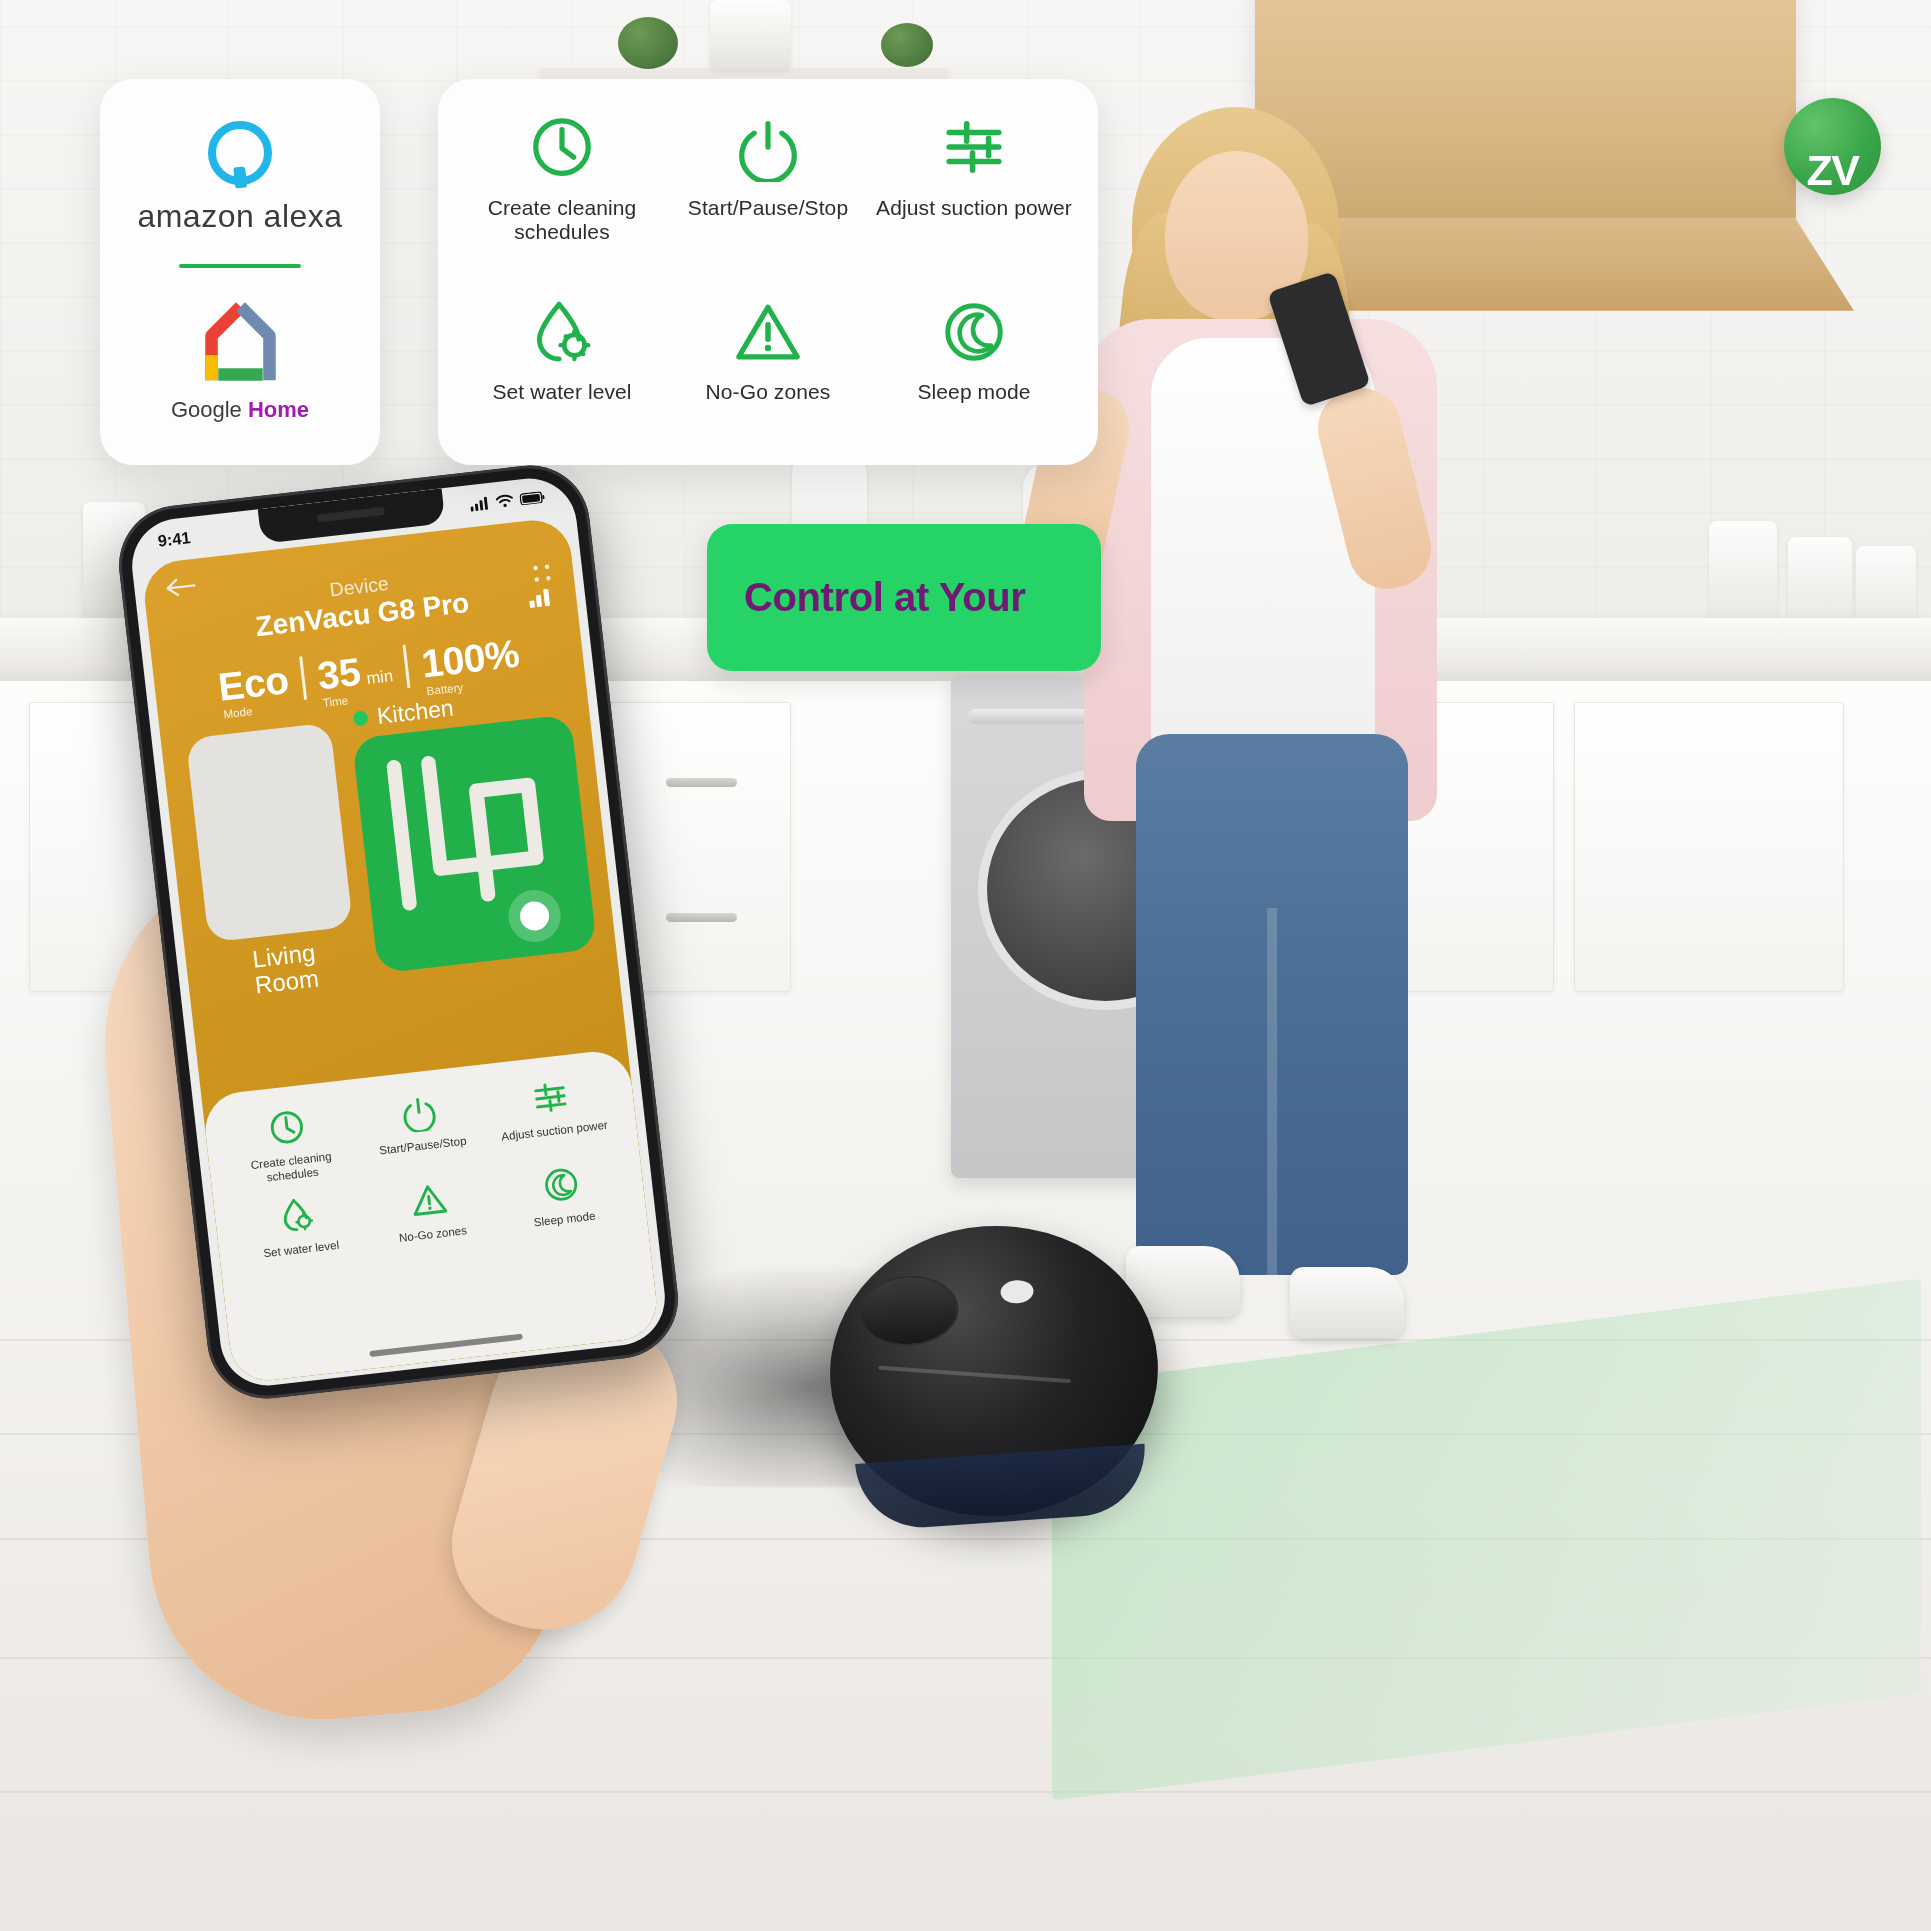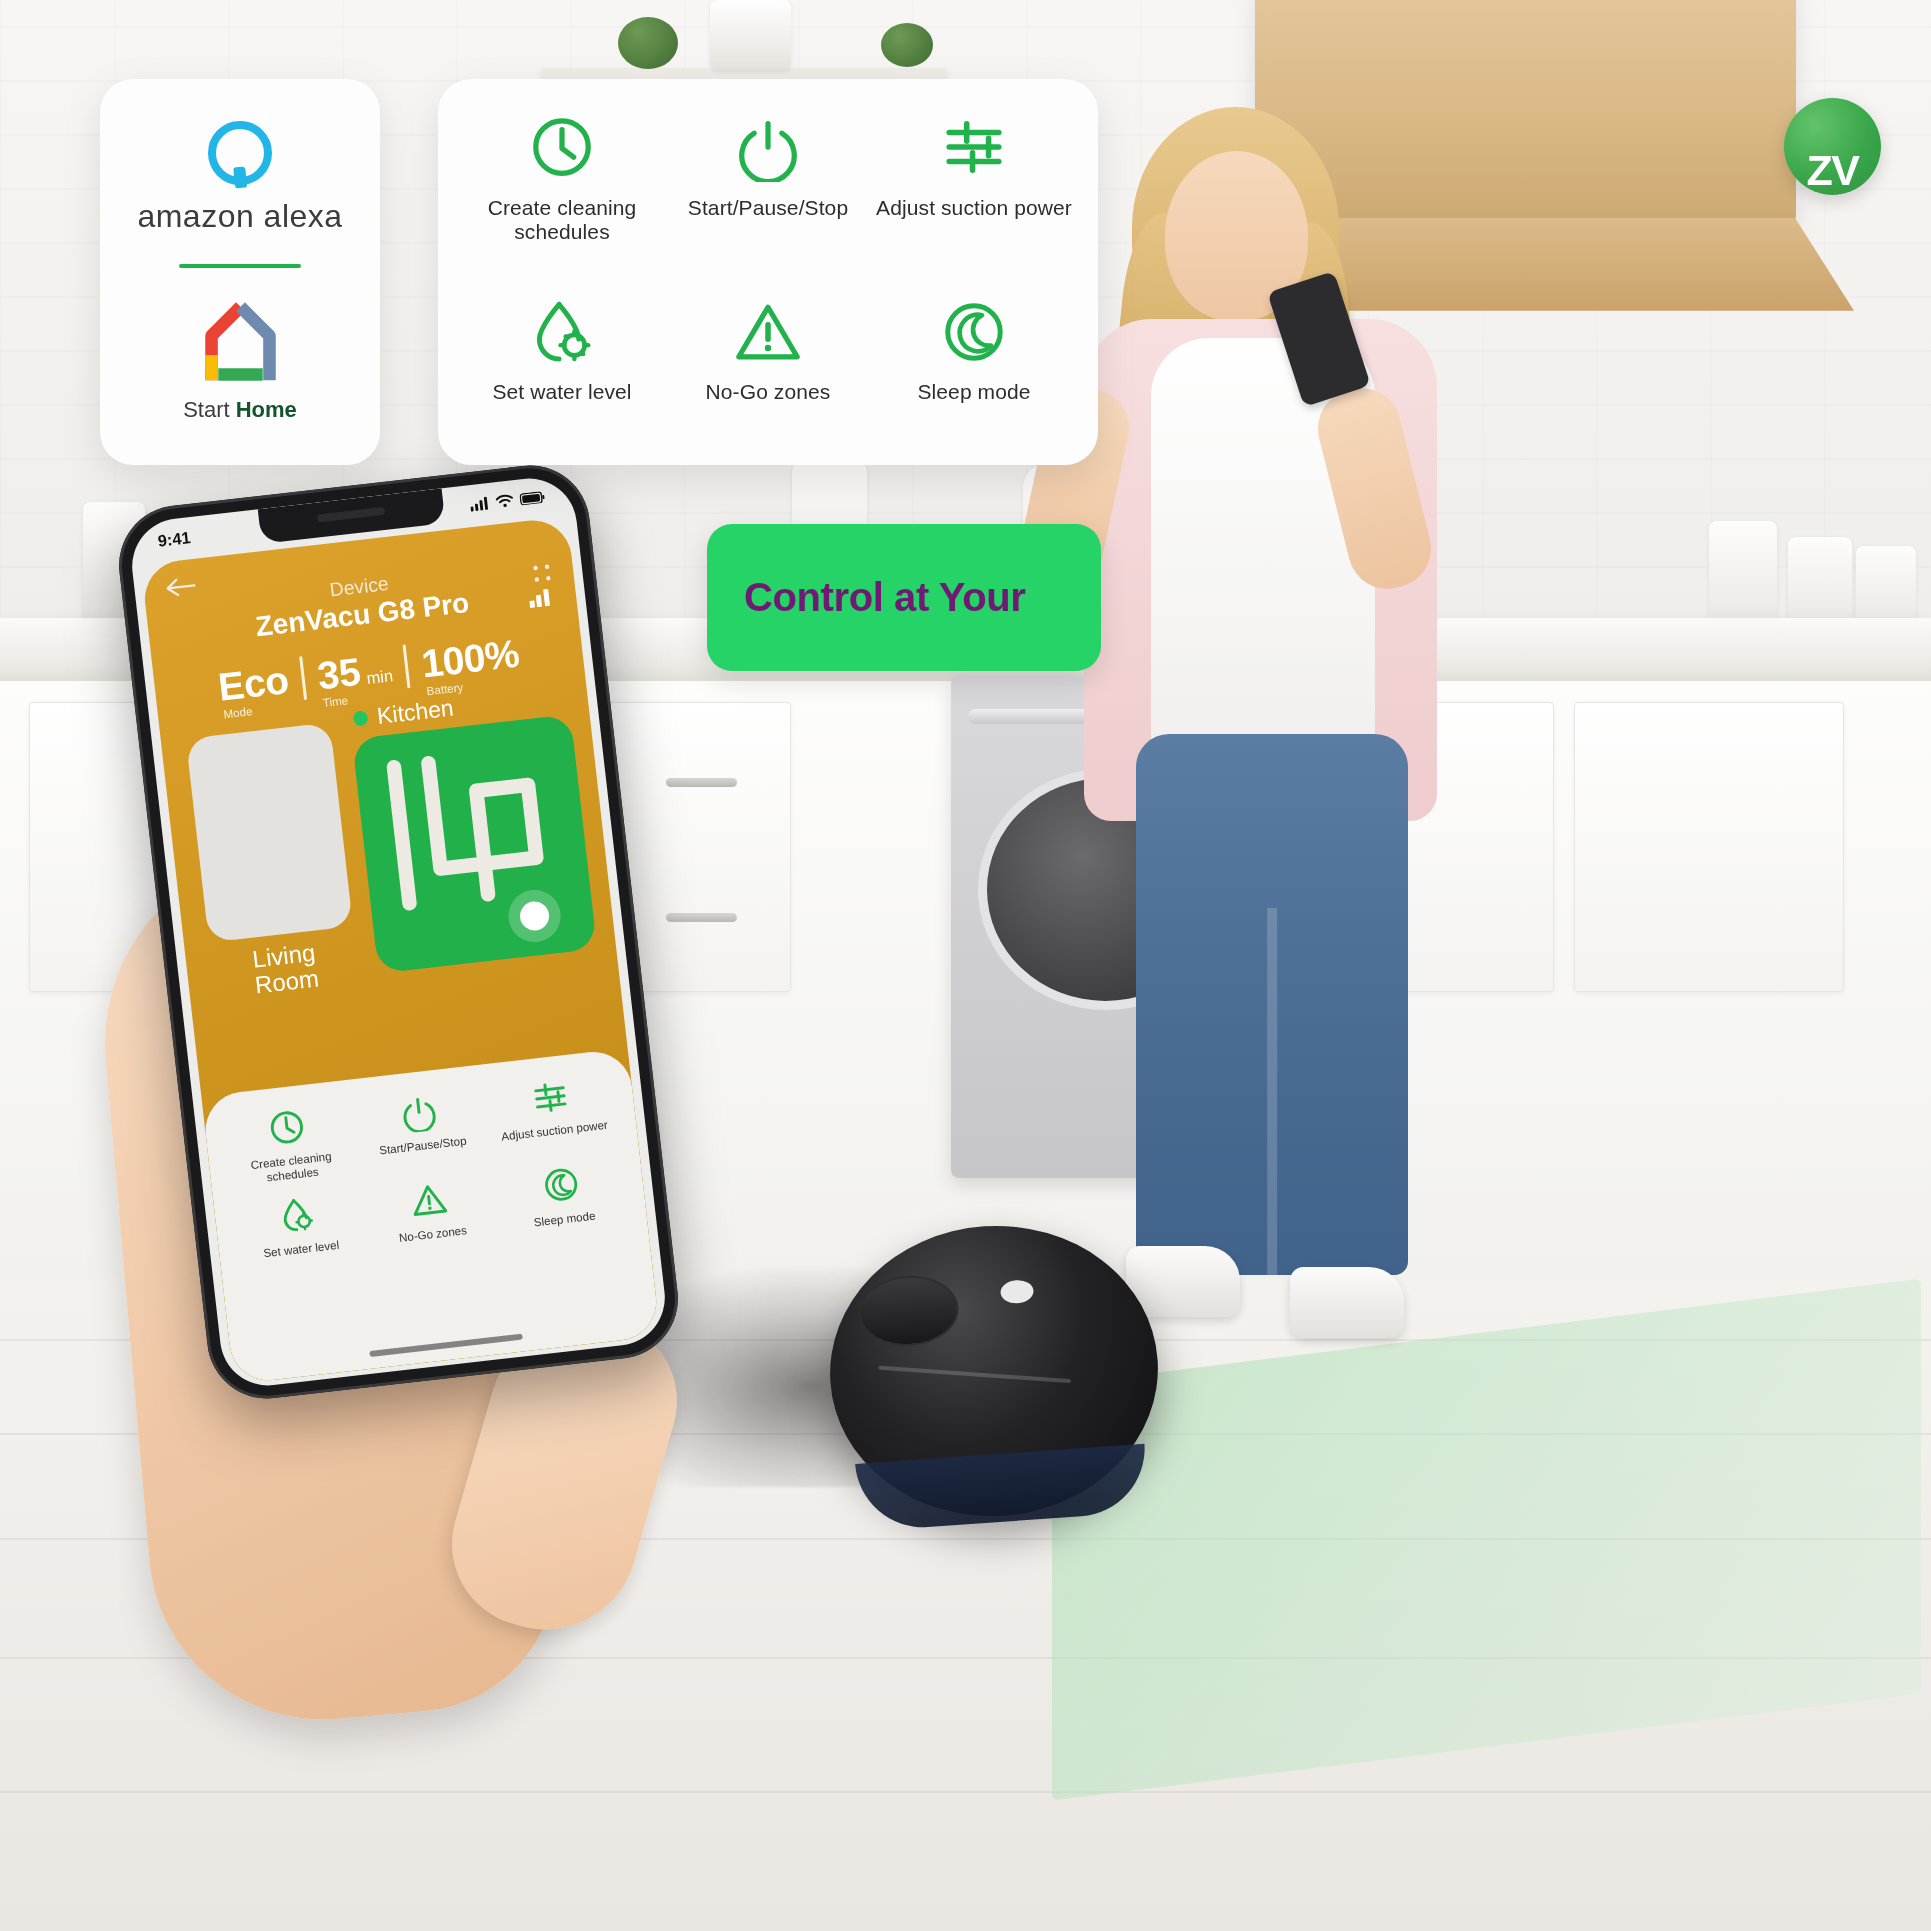--- a/index.html
+++ b/index.html
@@ -224,21 +224,21 @@
     background:#21b5e8; transform:translateX(-50%) rotate(-6deg); border-radius:2.9px;
   }
   .alexa-word {
     font-size:32px; color:#3c3c3c; letter-spacing:0.5px; font-weight:400;
   }
   .divider {
     width:122px; height:3.9px; background:#22b24c; margin:29px 0 33px; border-radius:1.9px;
   }
   .gh-logo { width:93px; height:85px; position:relative; margin-bottom:11.6px; }
   .gh-word { font-size:22px; color:#3c3c3c; }
-  .gh-word b { color:#14532d; font-weight:700; }
+  .gh-word b { color:#a21caf; font-weight:700; }
 
   #features-card {
     left:438px; top:79px; width:660px; height:386px; padding:33px 21px 25px;
   }
   .feat-grid { display:grid; grid-template-columns:repeat(3,1fr); row-gap:17.4px; height:100%; }
   .feat {
     display:flex; flex-direction:column; align-items:center; justify-content:flex-start;
     gap:13.5px;
   }
   .feat-ico { width:70px; height:70px; }
@@ -605,21 +605,21 @@
   <div class="divider"></div>
   <div class="gh-logo">
     <svg viewBox="0 0 96 88" width="93" height="85">
       <path d="M48 6 L18 36 V82" stroke="#ea4335" stroke-width="13" fill="none" stroke-linejoin="round"></path>
       <path d="M18 56 V82" stroke="#fbbc05" stroke-width="13" fill="none"></path>
       <path d="M48 6 L78 36 V82" stroke="#6e8aaf" stroke-width="13" fill="none" stroke-linejoin="round"></path>
       <path d="M25 76 H71" stroke="#34a853" stroke-width="13" fill="none"></path>
     </svg>
   </div>
   <div class="gh-word">
-    <span>Start </span><b>Home</b>
+    <span>Google </span><b>Home</b>
   </div>
 </div>
 
 <div class="card" id="features-card">
   <div class="feat-grid">
 
     <div class="feat">
       <svg class="feat-ico" viewBox="0 0 48 48">
         <circle cx="24" cy="24" r="18" stroke="#22b24c" stroke-width="3.6" fill="none"></circle>
         <path d="M24 12 V25 L32 31" stroke="#22b24c" stroke-width="3.6" fill="none" stroke-linecap="round" stroke-linejoin="round"></path>

